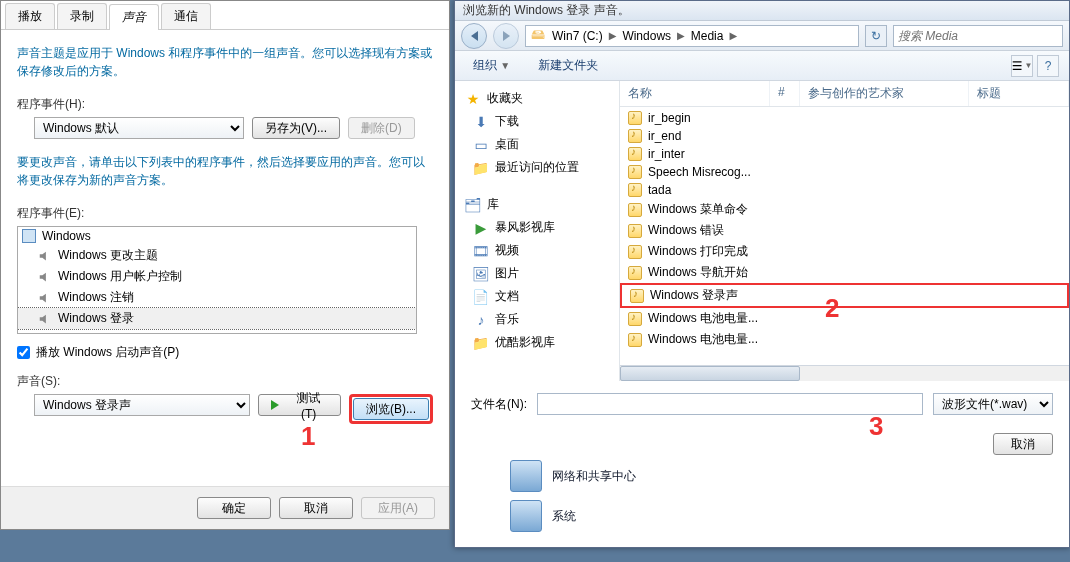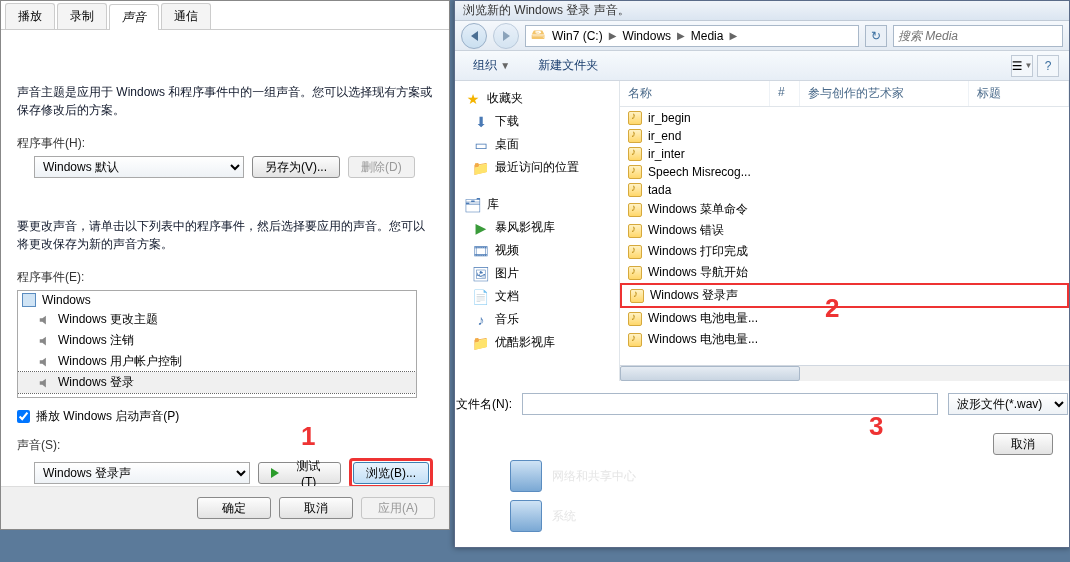--- a/index.html
+++ b/index.html
@@ -4,23 +4,23 @@
 <style>
 * { box-sizing: border-box; margin: 0; padding: 0; font-family: "Microsoft YaHei", "SimSun", Tahoma, sans-serif; font-size: 12px; }
 body { width: 1070px; height: 562px; background: #5b7a9a; position: relative; overflow: hidden; }
 
 
 .sound-dialog { position: absolute; left: 0; top: 0; width: 450px; height: 530px; background: #fff; border: 1px solid #888; }
 .tabs { display: flex; background: #fff; padding: 2px 4px 0; border-bottom: 1px solid #ccc; }
 .tab { padding: 4px 12px; border: 1px solid #ccc; border-bottom: none; margin-right: 2px; background: #f4f4f4; cursor: pointer; border-radius: 3px 3px 0 0; }
 .tab.active { background: #fff; position: relative; top: 1px; font-style: italic; }
 .dlg-body { padding: 14px 16px; }
-.desc { color: #0f172a; line-height: 1.5; margin-bottom: 16px; margin-top: 39px; }
+.desc { color: #0369a1; line-height: 1.5; margin-bottom: 16px; }
 .lbl { margin-bottom: 4px; color: #333; }
-.row { display: flex; align-items: center; gap: 8px; margin-bottom: 14px; padding-left: 17px; }
+.row { display: flex; align-items: flex-start; gap: 8px; margin-bottom: 14px; padding-left: 17px; }
 select.combo { height: 22px; border: 1px solid #a9a9a9; padding: 1px 4px; background: linear-gradient(#fff,#eef2f6); }
 .btn { height: 22px; padding: 0 12px; border: 1px solid #8a8a8a; background: linear-gradient(#fdfdfd,#e3e3e3); border-radius: 3px; cursor: pointer; }
 .btn:disabled { color: #999; border-color: #c6c6c6; background: #f2f2f2; }
 .events-box { width: 400px; height: 108px; border: 1px solid #a9a9a9; background: #fff; overflow-y: scroll; margin-bottom: 10px; }
 .ev-root { display: flex; align-items: center; padding: 2px 4px; }
 .ev-item { display: flex; align-items: center; padding: 2px 4px 2px 20px; gap: 6px; cursor: pointer; }
 .ev-item.selected { outline: 1px dotted #666; background: #f0f0f0; }
 .spk-icon { width: 14px; height: 14px; }
 .win-icon { width: 14px; height: 14px; background: #d0e4f5; border: 1px solid #5a8cc0; display: inline-block; }
 .chk-row { display: flex; align-items: center; gap: 6px; margin-bottom: 12px; }
@@ -58,32 +58,32 @@
 .fd-list { flex: 1; position: relative; }
 .list-header { display: flex; border-bottom: 1px solid #e0e5ea; background: #fff; }
 .lh-col { padding: 4px 8px; color: #4a6a8a; border-right: 1px solid #eef2f6; cursor: pointer; }
 .list-rows { padding: 2px 0; }
 .list-row { display: flex; align-items: center; gap: 6px; padding: 2px 8px; cursor: pointer; }
 .list-row.marked { border: 2px solid #e33; }
 .audio-ic { width: 14px; height: 14px; background: linear-gradient(#fff2c4,#ffd76a); border: 1px solid #d6a93c; border-radius: 2px; position: relative; }
 .audio-ic::after { content: "♪"; position: absolute; left: 2px; top: -2px; font-size: 10px; color: #b8860b; }
 .fd-scroll { height: 16px; border-top: 1px solid #d0d7e0; background: #f0f0f0; position: absolute; bottom: 0; left: 0; right: 0; }
 .fd-scroll-thumb { width: 40%; height: 100%; background: linear-gradient(#e6ecf3,#c9d5e2); border: 1px solid #a9b8c9; border-radius: 2px; }
-.fd-filename { padding: 12px 1px; display: flex; align-items: center; gap: 10px; }
+.fd-filename { padding: 12px 16px; display: flex; align-items: center; gap: 10px; }
 .fn-input { flex: 1; height: 22px; border: 1px solid #a9b8c9; padding: 0 4px; }
 .filter-combo { width: 120px; height: 22px; border: 1px solid #a9b8c9; background: linear-gradient(#fff,#eef2f6); padding: 0 4px; }
 .fd-buttons { padding: 6px 16px 14px; display: flex; justify-content: flex-end; gap: 10px; }
 .open-marked { border: 3px solid #e33; border-radius: 4px; padding: 1px; }
 .split-btn { display: flex; height: 22px; }
 .split-btn .main { border: 1px solid #8a8a8a; padding: 0 8px; background: linear-gradient(#fdfdfd,#e3e3e3); border-radius: 3px 0 0 3px; display: flex; align-items: center; }
 .split-btn .arrow { border: 1px solid #8a8a8a; border-left: none; width: 16px; background: linear-gradient(#fdfdfd,#e3e3e3); border-radius: 0 3px 3px 0; display: flex; align-items: center; justify-content: center; }
 .dd-tri { width: 0; height: 0; border-top: 5px solid #333; border-left: 4px solid transparent; border-right: 4px solid transparent; }
 
 
-.bg-icon { position: absolute; display: flex; align-items: center; gap: 10px; color: #e5e5e5; }
+.bg-icon { position: absolute; display: flex; align-items: center; gap: 10px; color: #0f172a; }
 .bg-ic-img { width: 32px; height: 32px; background: linear-gradient(#cfe3f5,#7aa8d4); border: 1px solid #5a8cc0; border-radius: 3px; }
 </style>
 </head>
 <body>
 
 <div class="sound-dialog">
   <div class="tabs">
     <div class="tab">播放</div>
     <div class="tab">录制</div>
     <div class="tab active">声音</div>
@@ -112,27 +112,27 @@
       <div class="ev-item">
         <svg class="spk-icon" viewBox="0 0 16 16">
             <path fill="#888" d="M2 6h3l4-3v10l-4-3H2z"></path>
           </svg>
         <span>Windows 更改主题</span>
       </div>
       <div class="ev-item">
         <svg class="spk-icon" viewBox="0 0 16 16">
             <path fill="#888" d="M2 6h3l4-3v10l-4-3H2z"></path>
           </svg>
+        <span>Windows 用户帐户控制</span>
+      </div>
+      <div class="ev-item">
+        <svg class="spk-icon" viewBox="0 0 16 16">
+            <path fill="#888" d="M2 6h3l4-3v10l-4-3H2z"></path>
+          </svg>
         <span>Windows 注销</span>
-      </div>
-      <div class="ev-item">
-        <svg class="spk-icon" viewBox="0 0 16 16">
-            <path fill="#888" d="M2 6h3l4-3v10l-4-3H2z"></path>
-          </svg>
-        <span>Windows 用户帐户控制</span>
       </div>
       <div class="ev-item selected">
         <svg class="spk-icon" viewBox="0 0 16 16">
             <path fill="#888" d="M2 6h3l4-3v10l-4-3H2z"></path>
           </svg>
         <span>Windows 登录</span>
       </div>
       <div class="ev-item">
         <svg class="spk-icon" viewBox="0 0 16 16">
             <path fill="#888" d="M2 6h3l4-3v10l-4-3H2z"></path>

